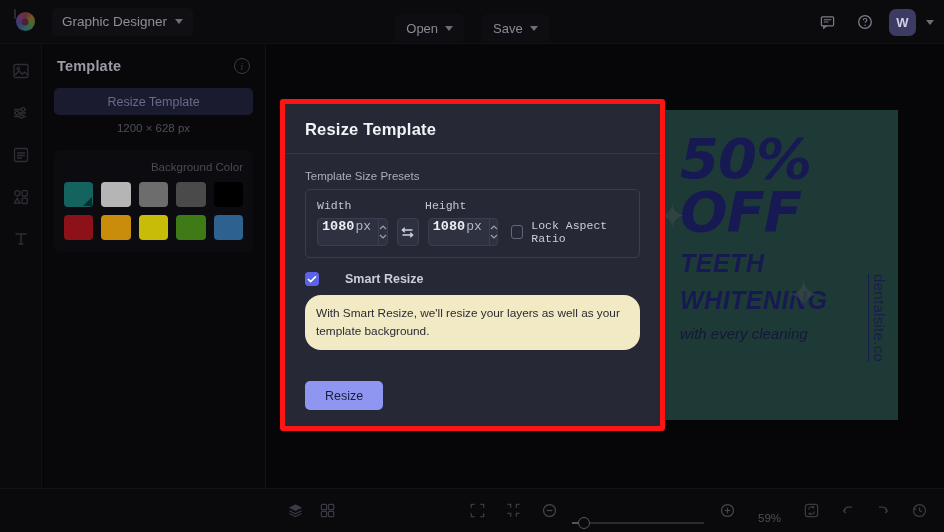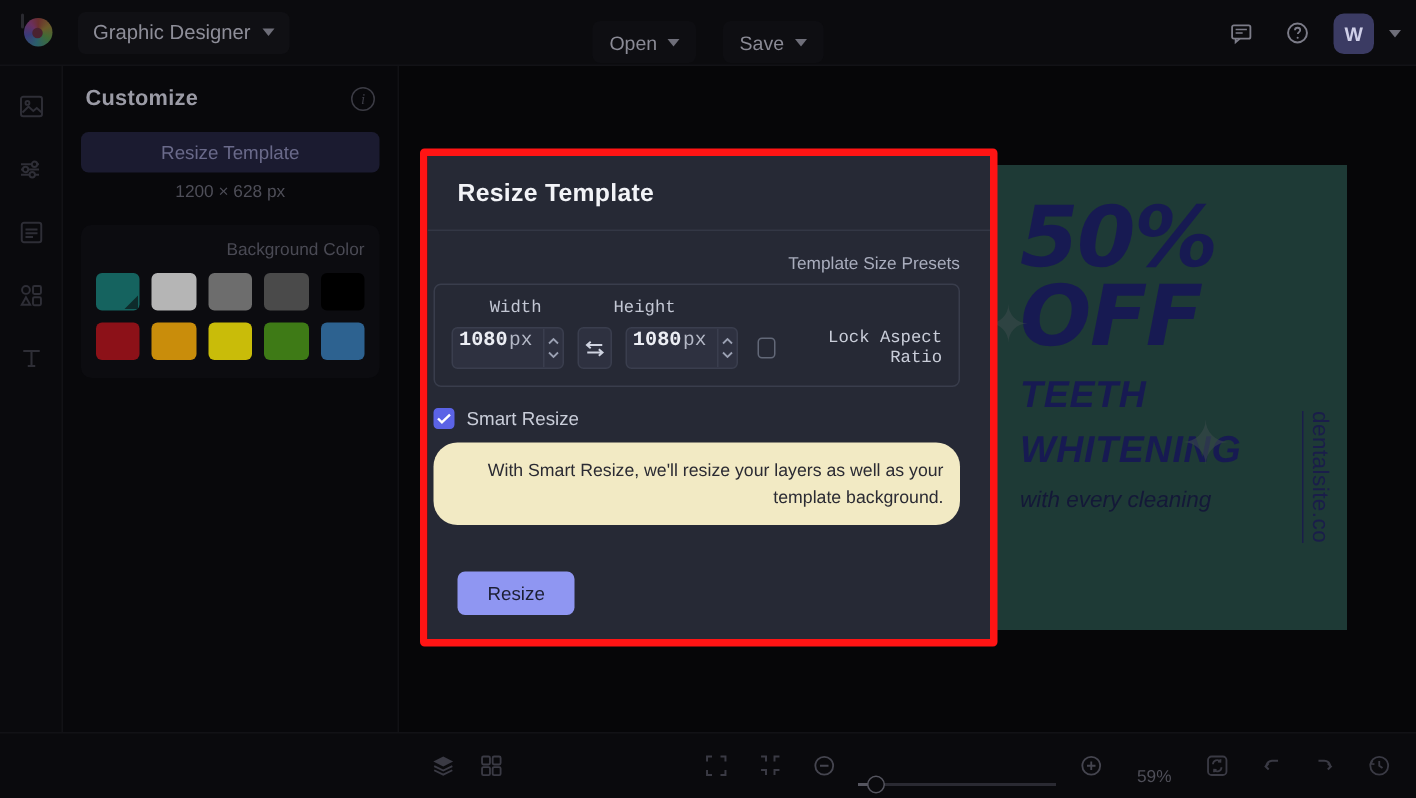--- a/index.html
+++ b/index.html
@@ -165,21 +165,21 @@
     border: 5px solid #ff1414; border-radius: 3px; z-index: 20;
   }
   .modal {
     width: 100%; height: 100%; background: #262935; overflow: hidden;
     display: flex; flex-direction: column;
   }
   .modal-head {
     padding: 16px 20px 14px 20px; border-bottom: 1px solid #333745;
   }
   .modal-title { color: #f2f3f7; font-size: 16.5px; font-weight: bold; letter-spacing:.2px; }
-  .modal-body { padding: 16px 20px 0 4px; flex: 1; text-align: right; }
+  .modal-body { padding: 16px 20px 0 20px; flex: 1; }
   .field-label { color: #a9adbd; font-size: 11.5px; margin-bottom: 7px; }
   .select {
     height: 30px; background: #2e3140; border: 1px solid #3a3e4e; border-radius: 4px;
     display:flex; align-items:center; justify-content: space-between;
     padding: 0 10px; color: #e8eaf0; font-size: 12.5px;
   }
   .sel-chev {
     width: 7px; height: 7px; border-right: 1.6px solid #a4a8b8;
     border-bottom: 1.6px solid #a4a8b8; transform: rotate(45deg) translate(-2px,-2px);
   }
@@ -211,21 +211,21 @@
     width: 26px; height: 28px; background: #2e3140; border: 1px solid #3a3e4e;
     border-radius: 4px; display:flex; align-items:center; justify-content:center;
     color: #cfd3e0;
   }
   .lockwrap { display:flex; align-items:center; gap: 8px; margin-left: 4px; }
   .cbox {
     width: 14px; height: 14px; border-radius: 3px;
     border: 1.5px solid #626878; background: transparent;
   }
   .lock-text { color: #c9cdd9; font-size: 11.5px; }
-  .smart-row { display:flex; align-items:center; gap: 8px; margin-top: 14px; }
+  .smart-row { display:flex; align-items:center; gap: 26px; margin-top: 14px; font-weight: bold; }
   .cbox.checked {
     background: #5b63e6; border-color: #5b63e6;
     display:flex; align-items:center; justify-content:center;
   }
   .smart-text { color: #c9cdd9; font-size: 12.5px; }
   .notice {
     margin-top: 9px; background: #f2eac4; border-radius: 16px;
     padding: 9px 11px; color: #2b2b33; font-size: 11.8px; line-height: 1.55;
   }
   .modal-foot { padding: 14px 20px 16px 20px; display: flex; gap: 10px; }
@@ -315,21 +315,21 @@
     </div>
     <div class="rail-item">
       <svg width="18" height="18" viewBox="0 0 18 18" fill="none" stroke="#2e2e36" stroke-width="1.4">
         <path d="M3.5 4h11M9 4v10M6.5 14h5"></path>
       </svg>
     </div>
   </div>
 
   <div class="panel">
     <div class="panel-head">
-      <span class="panel-title">Customize</span>
+      <span class="panel-title">Template</span>
       <span class="info-ico">i</span>
     </div>
     <button class="resize-btn">Resize Template</button>
     <div class="dims">1200 × 628 px</div>
 
     <div class="bg-card">
       <div class="bg-label">Background Color</div>
       <div class="sw-grid" id="swatches">
           <div class="sw sel" style="background: rgb(21, 99, 95);"></div>
           <div class="sw" style="background: rgb(181, 181, 181);"></div>

